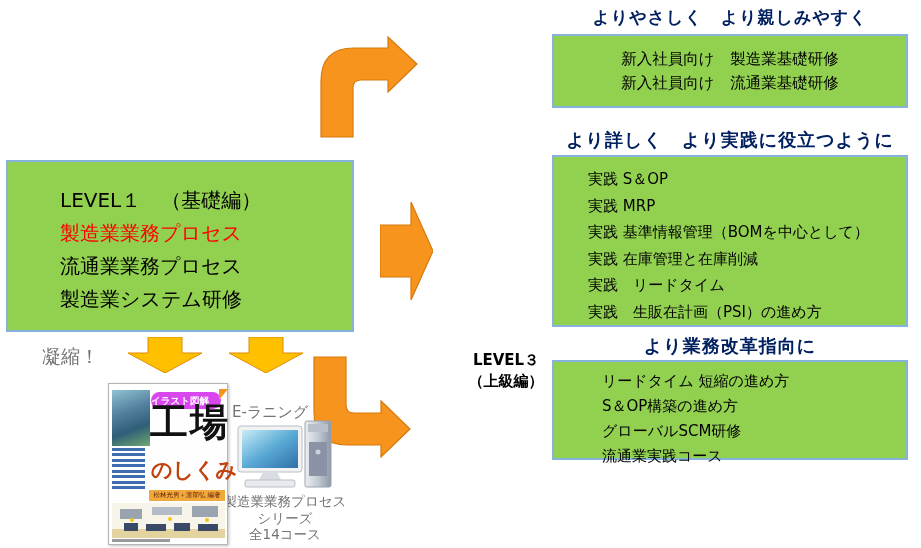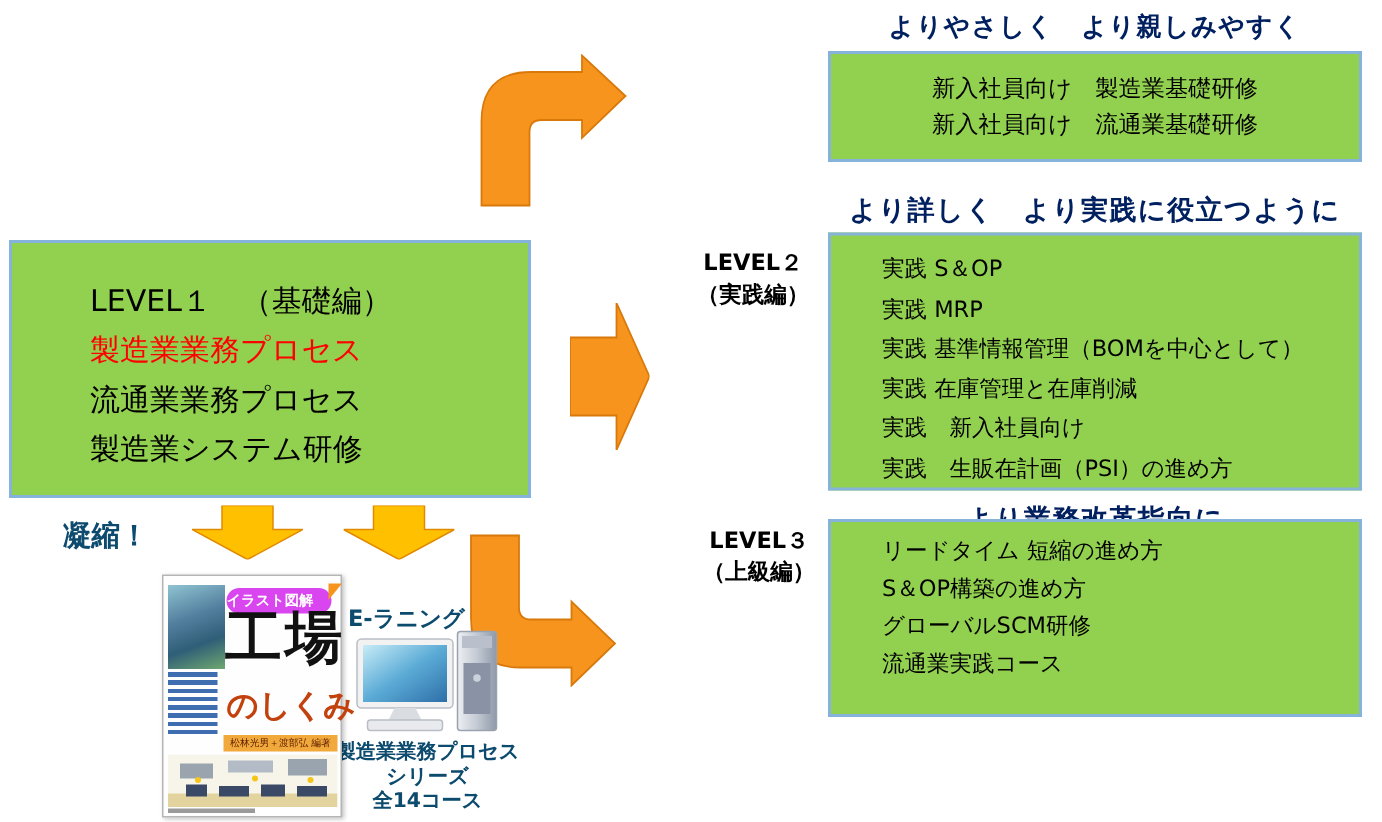--- a/index.html
+++ b/index.html
@@ -24,36 +24,36 @@
   .lv1-line{font-size:20px;line-height:33px;white-space:nowrap;}
   .lv1-line.red{color:#FF0000;}
   
   #lv0-box{left:552px;top:34px;width:356px;height:74px;display:flex;flex-direction:column;
     justify-content:center;align-items:center;}
   .lv0-line{font-size:15.5px;line-height:24px;white-space:nowrap;}
   
   #lv2-box{left:552px;top:155px;width:356px;height:172px;padding:9px 0 0 34px;}
   .lv2-line{font-size:15px;line-height:26.5px;white-space:nowrap;}
   
-  #lv3-box{left:552px;top:346px;width:356px;height:132px;padding:7px 0 0 34px;}
+  #lv3-box{left:552px;top:360px;width:356px;height:100px;padding:7px 0 0 48px;}
   .lv3-line{font-size:15px;line-height:25px;white-space:nowrap;}
   
-  .navy-b{position:absolute;color:#0c4a6e;font-weight:bold;white-space:nowrap;}
+  .navy-b{position:absolute;color:#737373;font-weight:normal;white-space:nowrap;}
   
   #book{left:108px;top:383px;width:120px;height:162px;background:#FEFEFE;
     border:1px solid #B5B5B5;box-shadow:1px 1px 3px rgba(0,0,0,.25);box-sizing:border-box;}
   #book .photo{position:absolute;left:3px;top:6px;width:38px;height:56px;
     background:linear-gradient(160deg,#8FC4D2 0%,#54809f 38%,#2F5E78 68%,#6FA86F 100%);}
   #book .banner{position:absolute;left:42px;top:8px;width:70px;height:17px;background:#d946ef;
     border-radius:9px;color:#fff;font-size:9.5px;font-weight:bold;text-align:left;
     line-height:17px;white-space:nowrap;}
   #book .fold{position:absolute;left:110px;top:5px;width:0;height:0;
     border-left:9px solid #F7941E;border-bottom:11px solid transparent;}
   #book .t-main{position:absolute;left:41px;top:22px;font-size:38px;font-weight:bold;
-    color:#111;letter-spacing:2px;line-height:1;white-space:nowrap;}
+    color:#111;letter-spacing:2px;line-height:1;white-space:nowrap;font-family:Liberation Mono, monospace;}
   #book .t-sub{position:absolute;left:42px;top:76px;font-size:21px;font-weight:bold;
     color:#c2410c;line-height:1;white-space:nowrap;}
   #book .chapters{position:absolute;left:3px;top:64px;width:33px;height:42px;
     background:repeating-linear-gradient(to bottom,#3E6DB0 0,#3E6DB0 3px,transparent 3px,transparent 5.5px);}
   #book .authors{position:absolute;left:40px;top:106px;width:76px;height:11px;background:#F2A93B;
     color:#5A1A00;font-size:6.5px;line-height:11px;text-align:center;overflow:hidden;white-space:nowrap;}
   #book .pub{position:absolute;left:3px;top:155px;width:58px;height:3px;background:#9a9a9a;}
   .arrow-svg{position:absolute;display:block;}
 </style>
 </head>
@@ -70,30 +70,26 @@
     <div class="lv1-line red">製造業業務プロセス</div>
     <div class="lv1-line">流通業業務プロセス</div>
     <div class="lv1-line">製造業システム研修</div>
   </div>
 
   <div class="box-green" id="lv0-box">
     <div class="lv0-line">新入社員向け　製造業基礎研修</div>
     <div class="lv0-line">新入社員向け　流通業基礎研修</div>
   </div>
 
-  <div class="lvl-label" style="left:448px;top:165px;width:108px;">
-    <div>LEVEL２</div>
-    <div>（実践編）</div>
-  </div>
   <div class="box-green" id="lv2-box">
     <div class="lv2-line">実践 S＆OP</div>
     <div class="lv2-line">実践 MRP</div>
     <div class="lv2-line">実践 基準情報管理（BOMを中心として）</div>
     <div class="lv2-line">実践 在庫管理と在庫削減</div>
-    <div class="lv2-line">実践　新入社員向け</div>
+    <div class="lv2-line">実践　リードタイム</div>
     <div class="lv2-line">実践　生販在計画（PSI）の進め方</div>
   </div>
 
   <div class="lvl-label" style="left:450px;top:350px;width:112px;">
     <div>LEVEL３</div>
     <div>（上級編）</div>
   </div>
   <div class="box-green" id="lv3-box">
     <div class="lv3-line">リードタイム 短縮の進め方</div>
     <div class="lv3-line">S＆OP構築の進め方</div>

